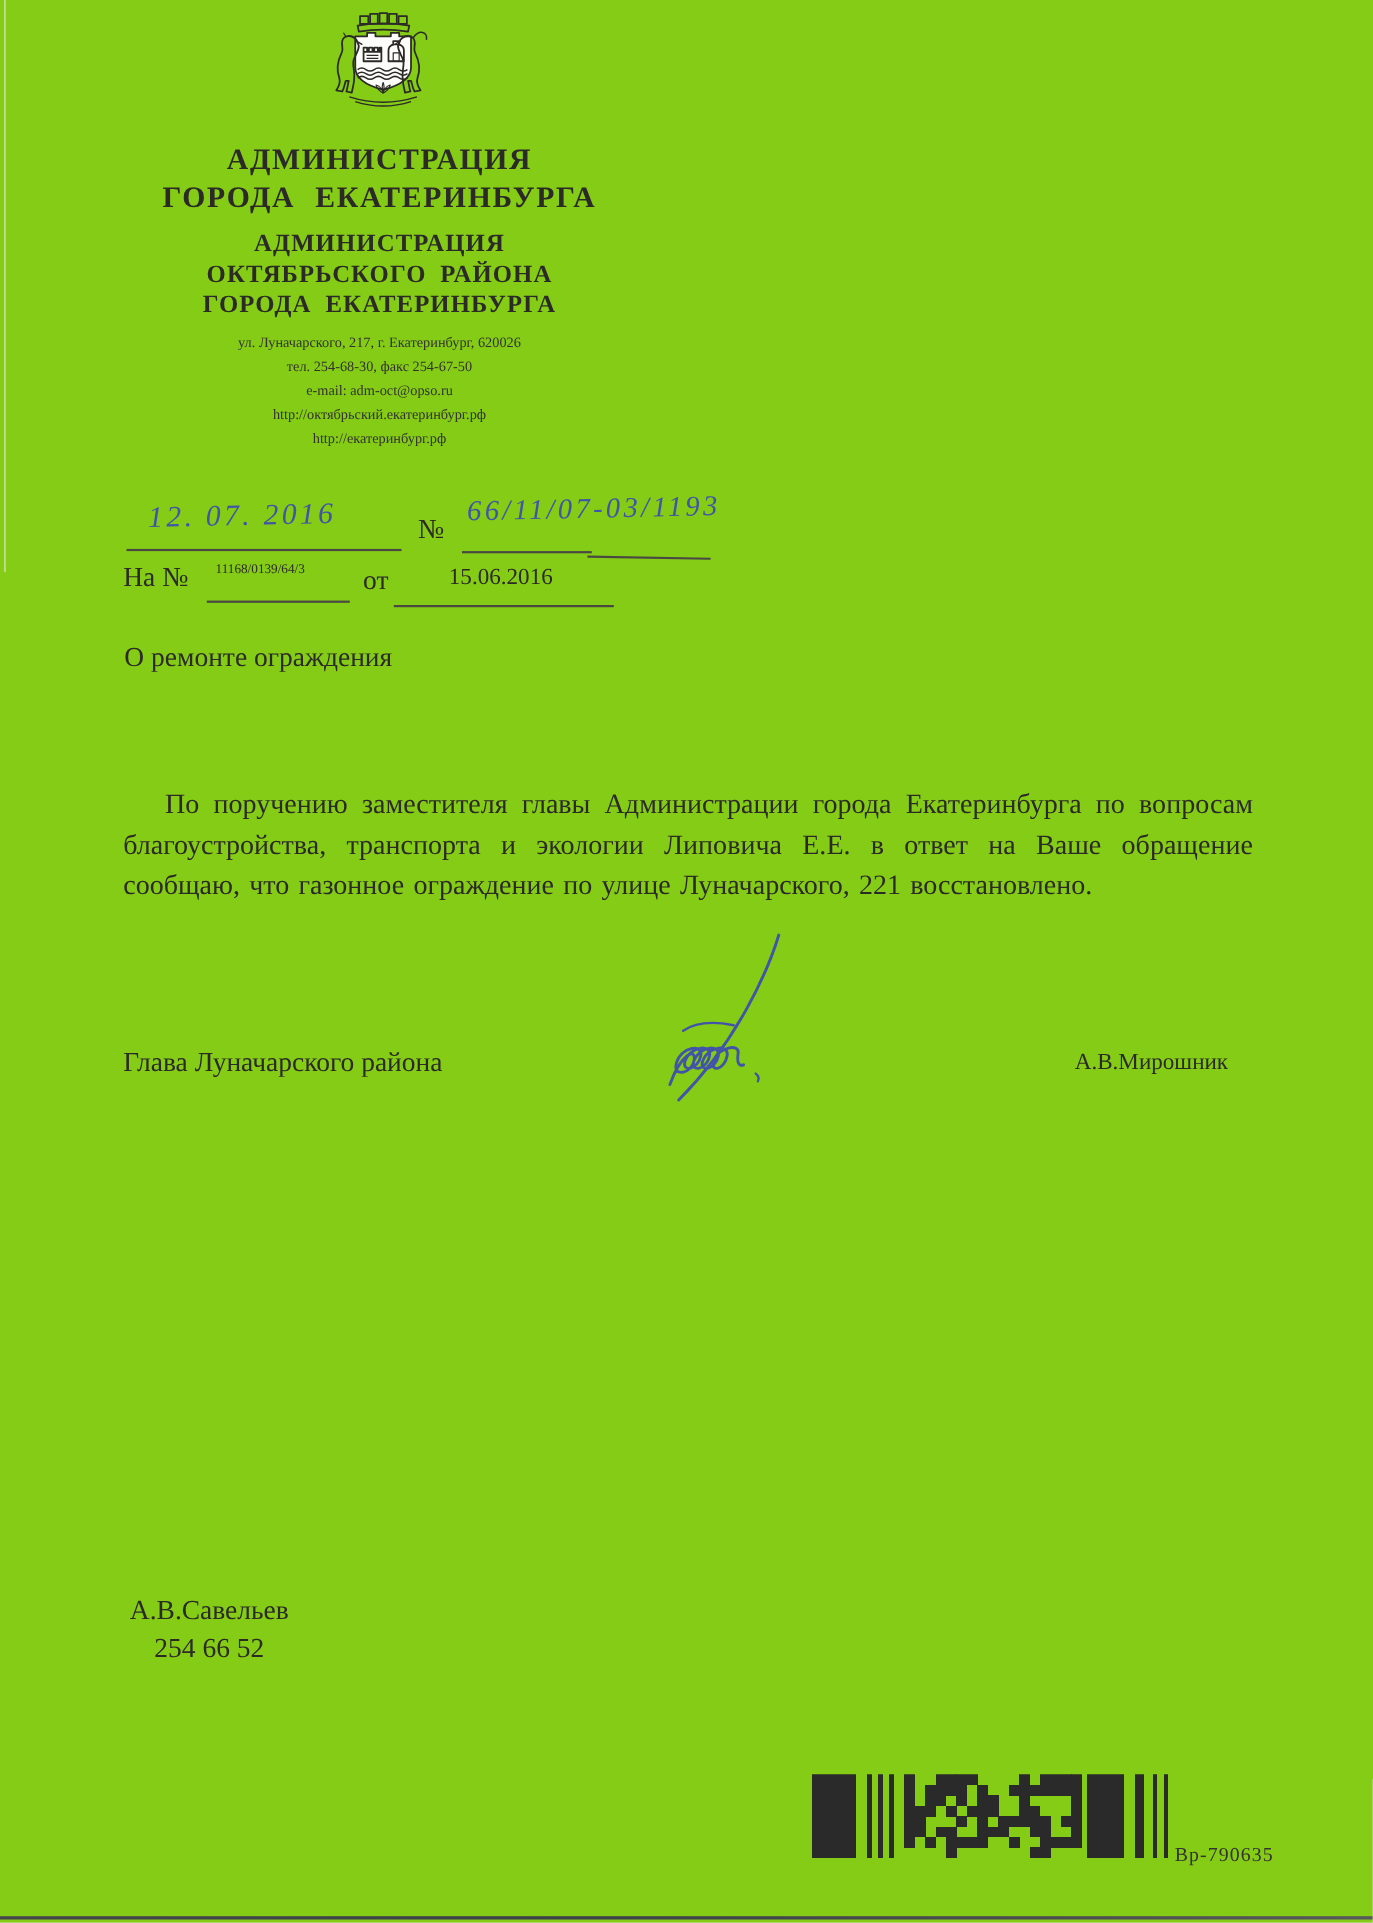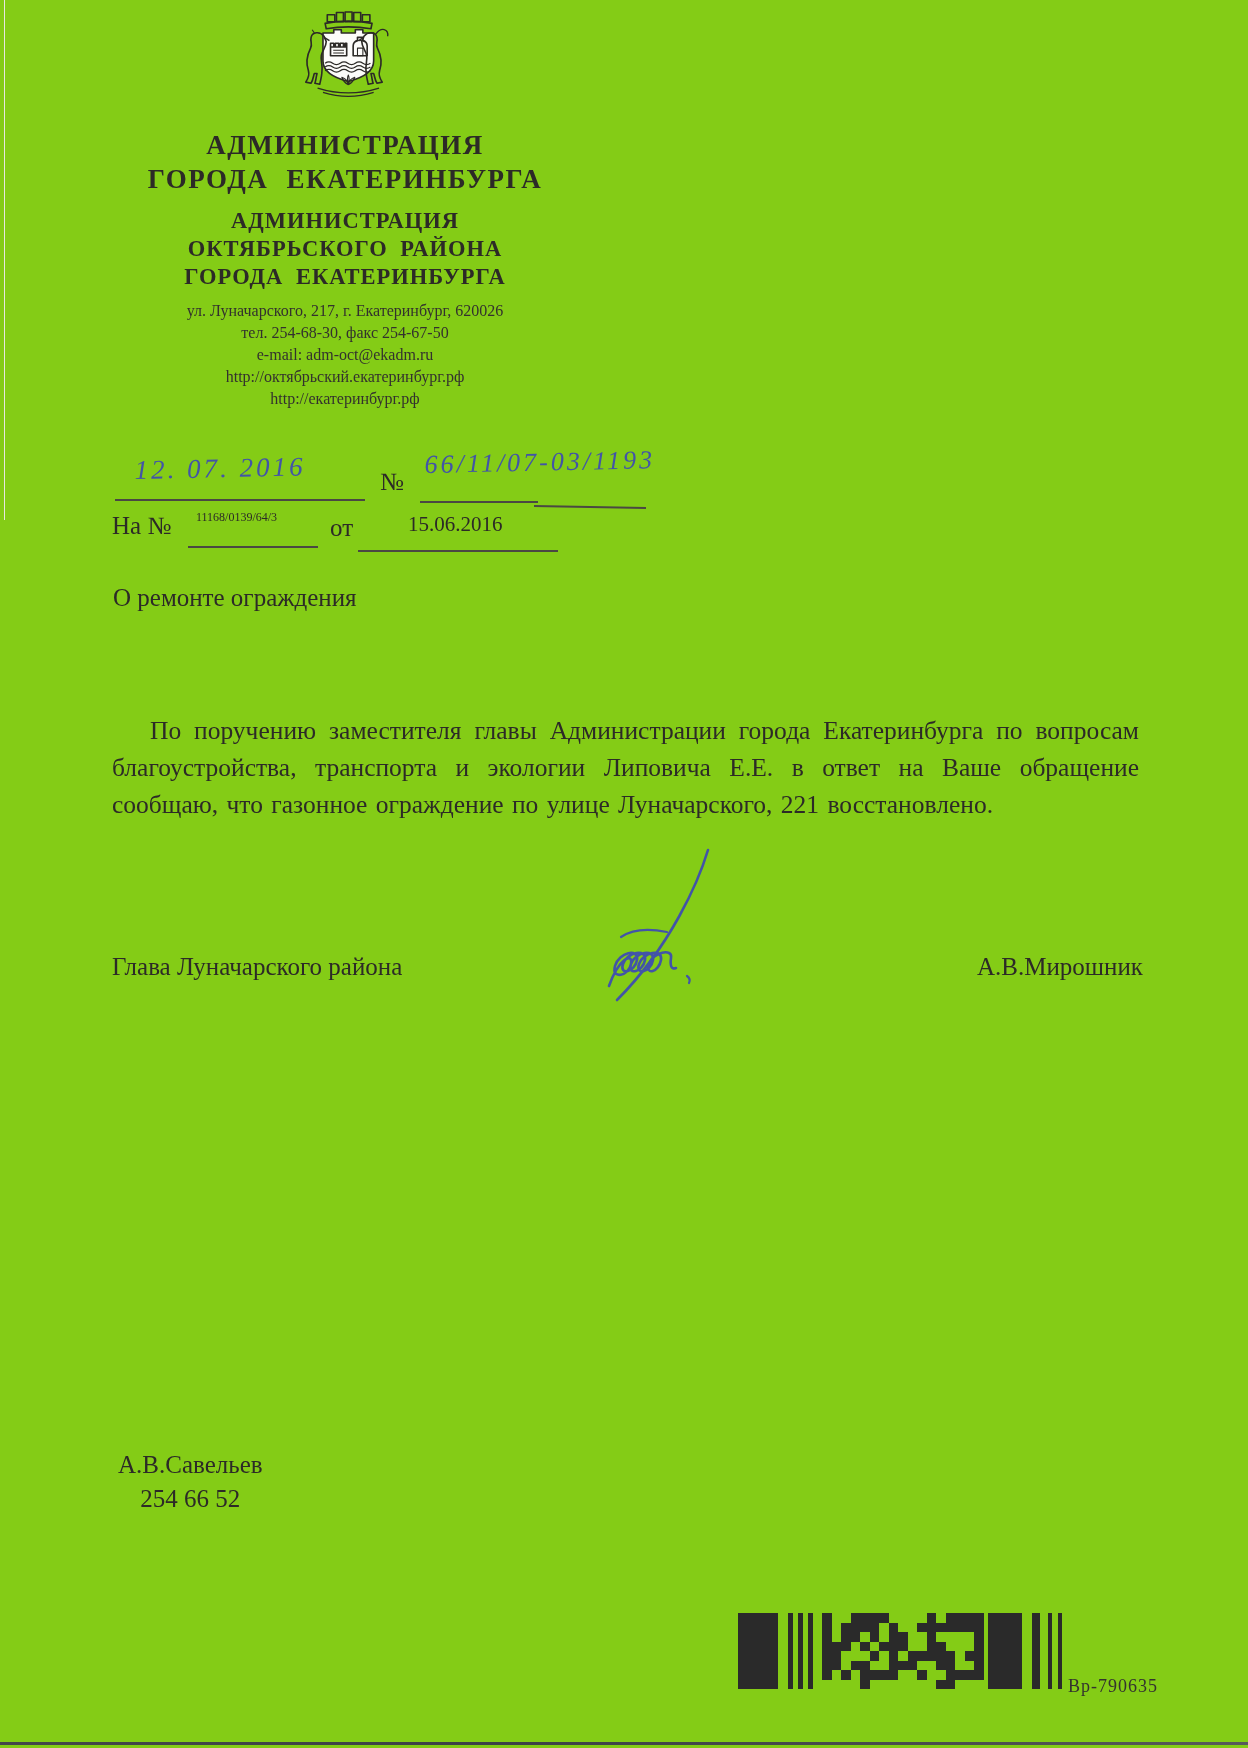--- a/index.html
+++ b/index.html
@@ -9,21 +9,21 @@
     font-family:"Liberation Serif","DejaVu Serif",serif;
     color:#2c2a27;
   }
   .abs{position:absolute;}
   .scan-edge-left{left:4px;top:0;width:1px;height:520px;background:#e8e6e1;}
 
   
   .org-col{left:90px;top:128px;width:510px;text-align:center;}
   .org-parent{font-weight:bold;font-size:27px;line-height:34px;letter-spacing:1.5px;word-spacing:10px;}
   .org-district{font-weight:bold;font-size:22.5px;line-height:28px;letter-spacing:1px;word-spacing:6px;margin-top:11px;}
-  .org-contacts{font-size:16px;line-height:22px;margin-top:9px;color:#33312e;}
+  .org-contacts{font-size:13px;line-height:22px;margin-top:9px;color:#33312e;}
 
   
   .coat{left:282px;top:4px;width:124px;height:112px;}
   .coat svg{width:100%;height:100%;}
 
   
   .recipient{left:665px;top:146px;width:470px;font-size:25px;line-height:30px;}
   .recipient .gap1{height:34px;}
   .recipient .gap2{height:38px;}
 
@@ -36,21 +36,21 @@
 
   .subject{left:113px;top:584px;font-size:25px;}
 
   .body-par{
     left:112px;top:712px;width:1027px;
     font-size:25.5px;line-height:37px;text-align:justify;text-indent:38px;
     word-spacing:2px;
   }
 
   .sig-title{left:112px;top:953px;font-size:25px;}
-  .sig-name{left:977px;top:953px;font-size:25px;}
+  .sig-name{left:977px;top:953px;font-size:21px;}
   .autograph{left:575px;top:838px;width:180px;height:180px;}
   .autograph svg{width:100%;height:100%;}
 
   .executor{left:118px;top:1448px;font-size:25px;line-height:34px;text-align:center;}
 
   .barcode{left:738px;top:1613px;width:326px;height:76px;}
   .barcode svg{width:100%;height:100%;}
   .barcode-label{left:1068px;top:1676px;font-size:18px;letter-spacing:1px;color:#34322f;}
 
   .bottom-edge{left:0;top:1742px;width:1248px;height:3px;background:linear-gradient(90deg,#44464b 0%,#3c4048 40%,#4a4c50 75%,#57595c 100%);}
@@ -114,21 +114,21 @@
       <div>ГОРОДА  ЕКАТЕРИНБУРГА</div>
     </div>
     <div class="org-district">
       <div>АДМИНИСТРАЦИЯ</div>
       <div>ОКТЯБРЬСКОГО РАЙОНА</div>
       <div>ГОРОДА  ЕКАТЕРИНБУРГА</div>
     </div>
     <div class="org-contacts">
       <div>ул. Луначарского, 217, г. Екатеринбург, 620026</div>
       <div>тел. 254-68-30, факс 254-67-50</div>
-      <div>e-mail: adm-oct@ekadm.ru</div>
+      <div>e-mail: adm-oct@opso.ru</div>
       <div>http://октябрьский.екатеринбург.рф</div>
       <div>http://екатеринбург.рф</div>
     </div>
   </div>
 
 
   <div class="abs hand" style="left:135px;top:455px;">12. 07. 2016</div>
   <div class="rule" style="left:115px;top:499px;width:250px;"></div>
   <div class="abs ref-label" style="left:380px;top:468px;">№</div>
   <div class="abs hand" style="left:425px;top:450px;font-size:26px;">66/11/07-03/1193</div>

